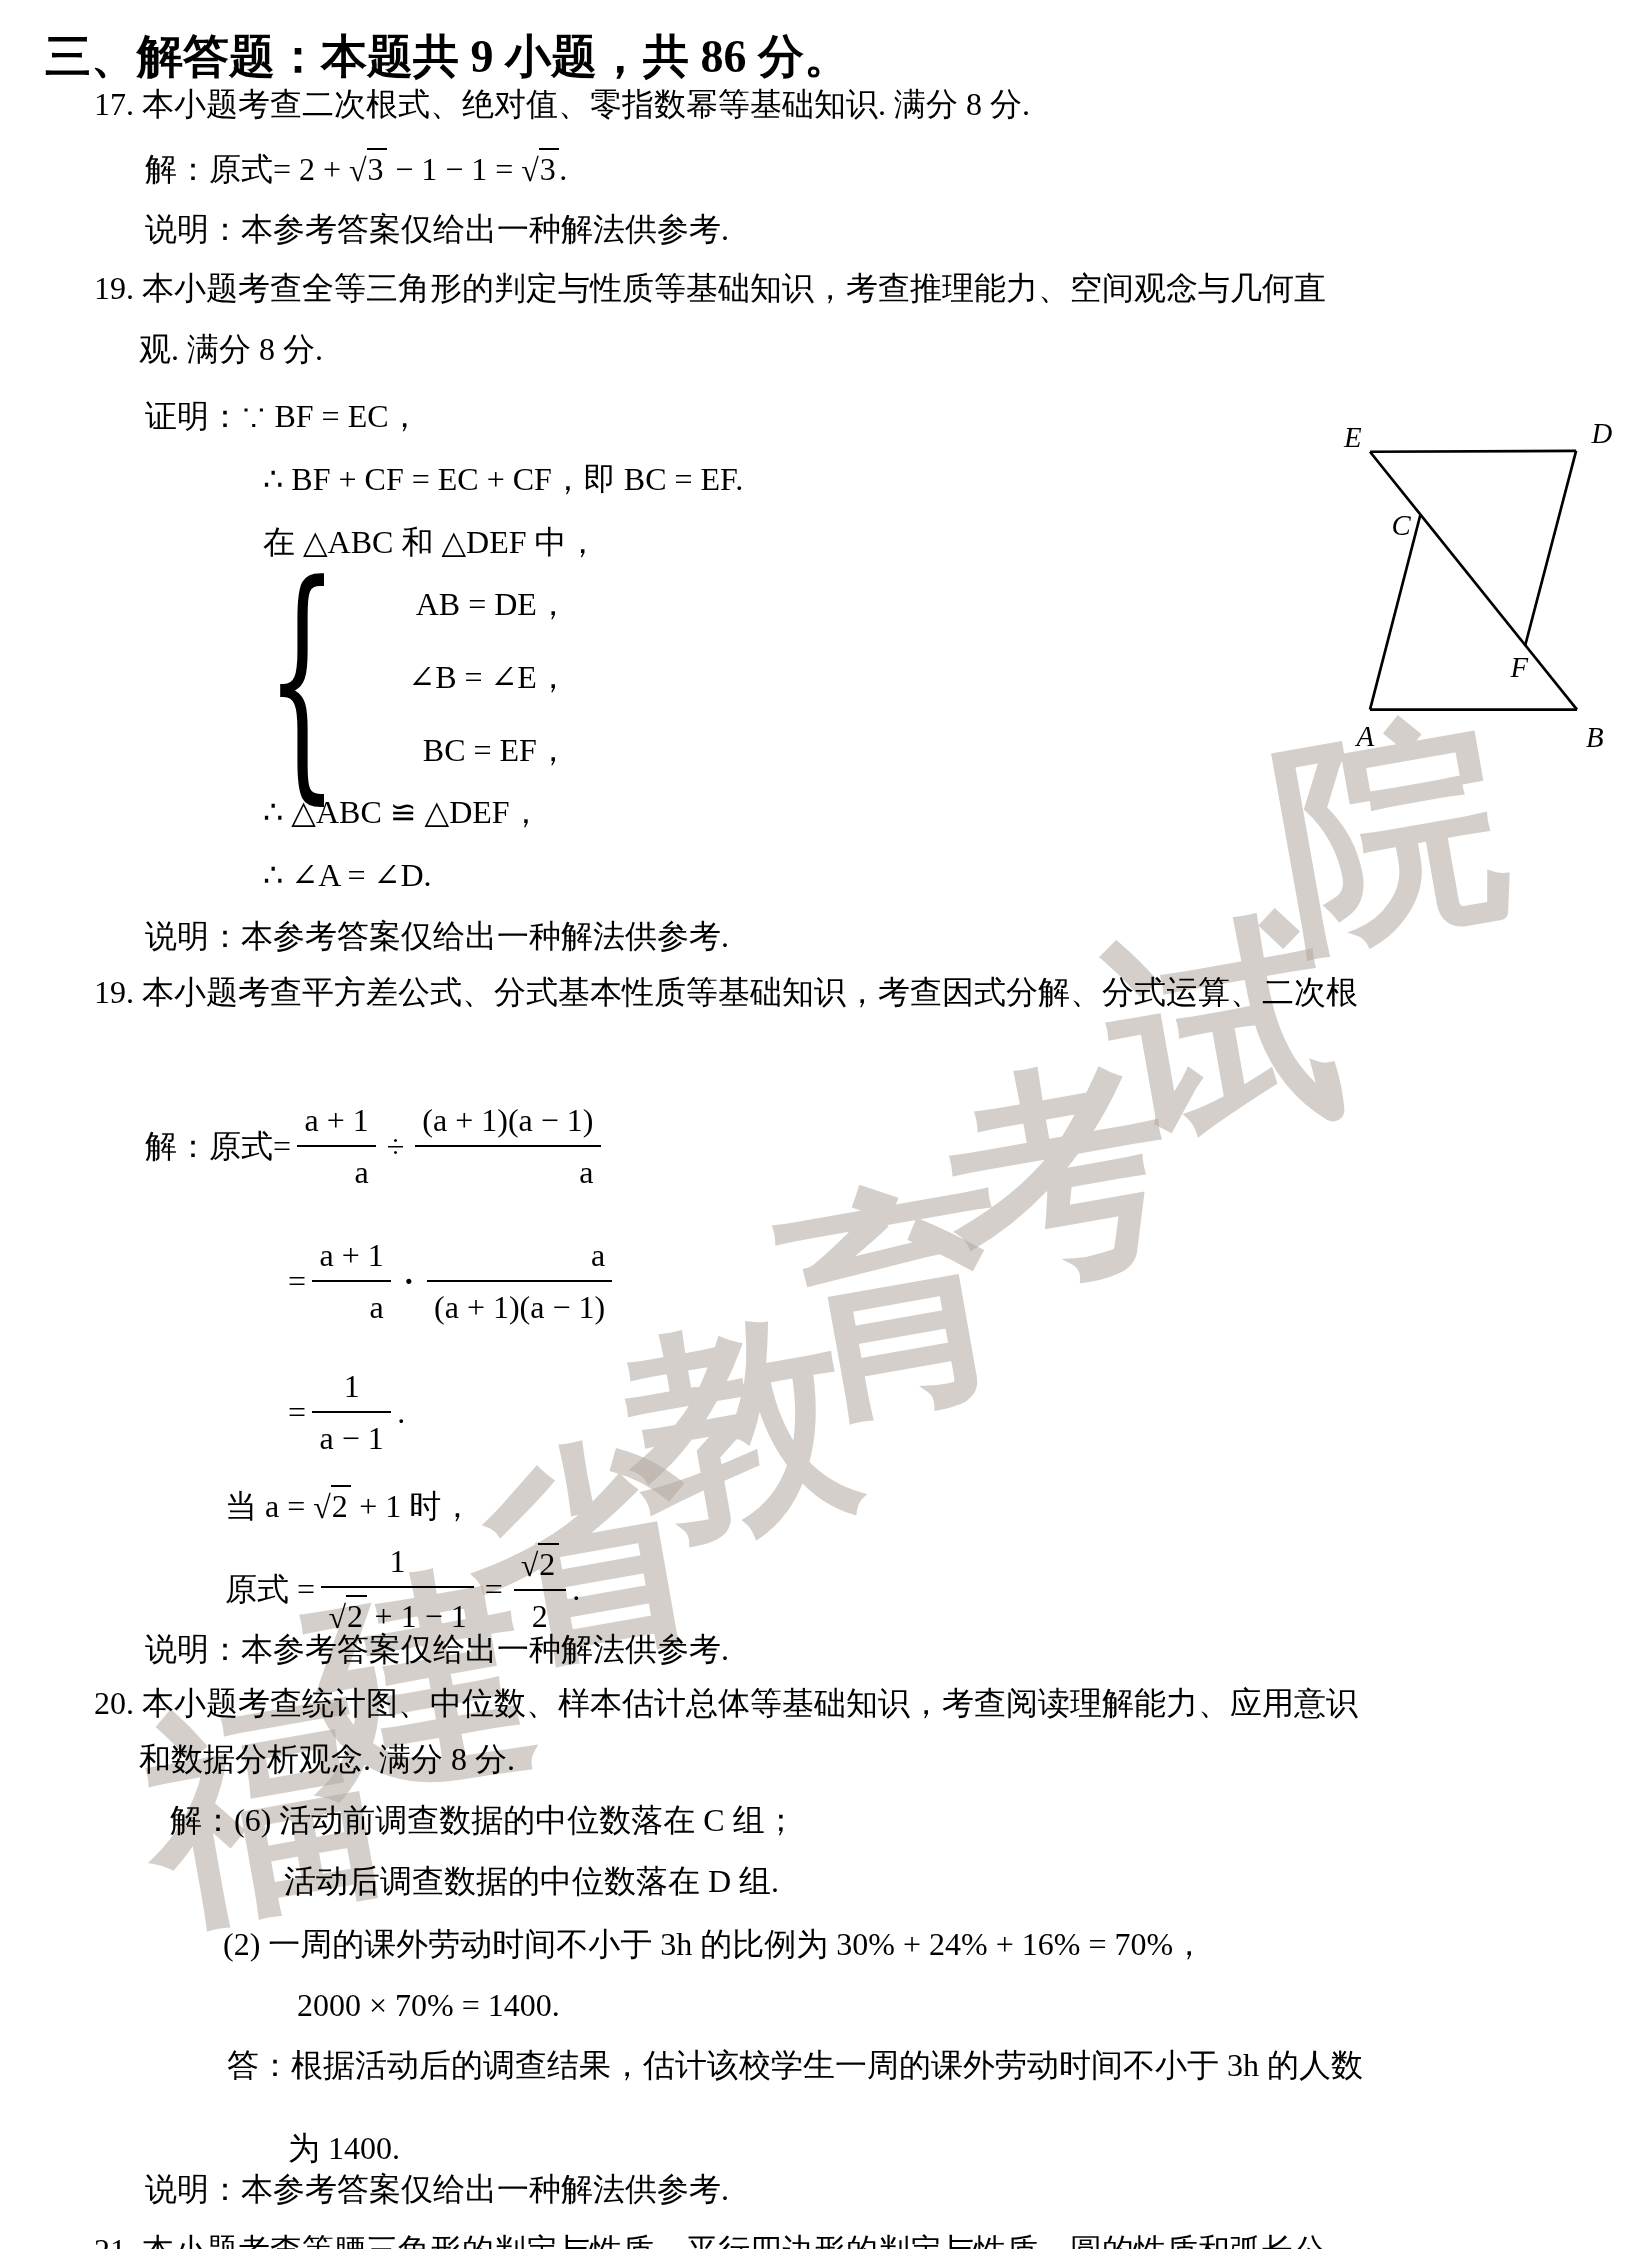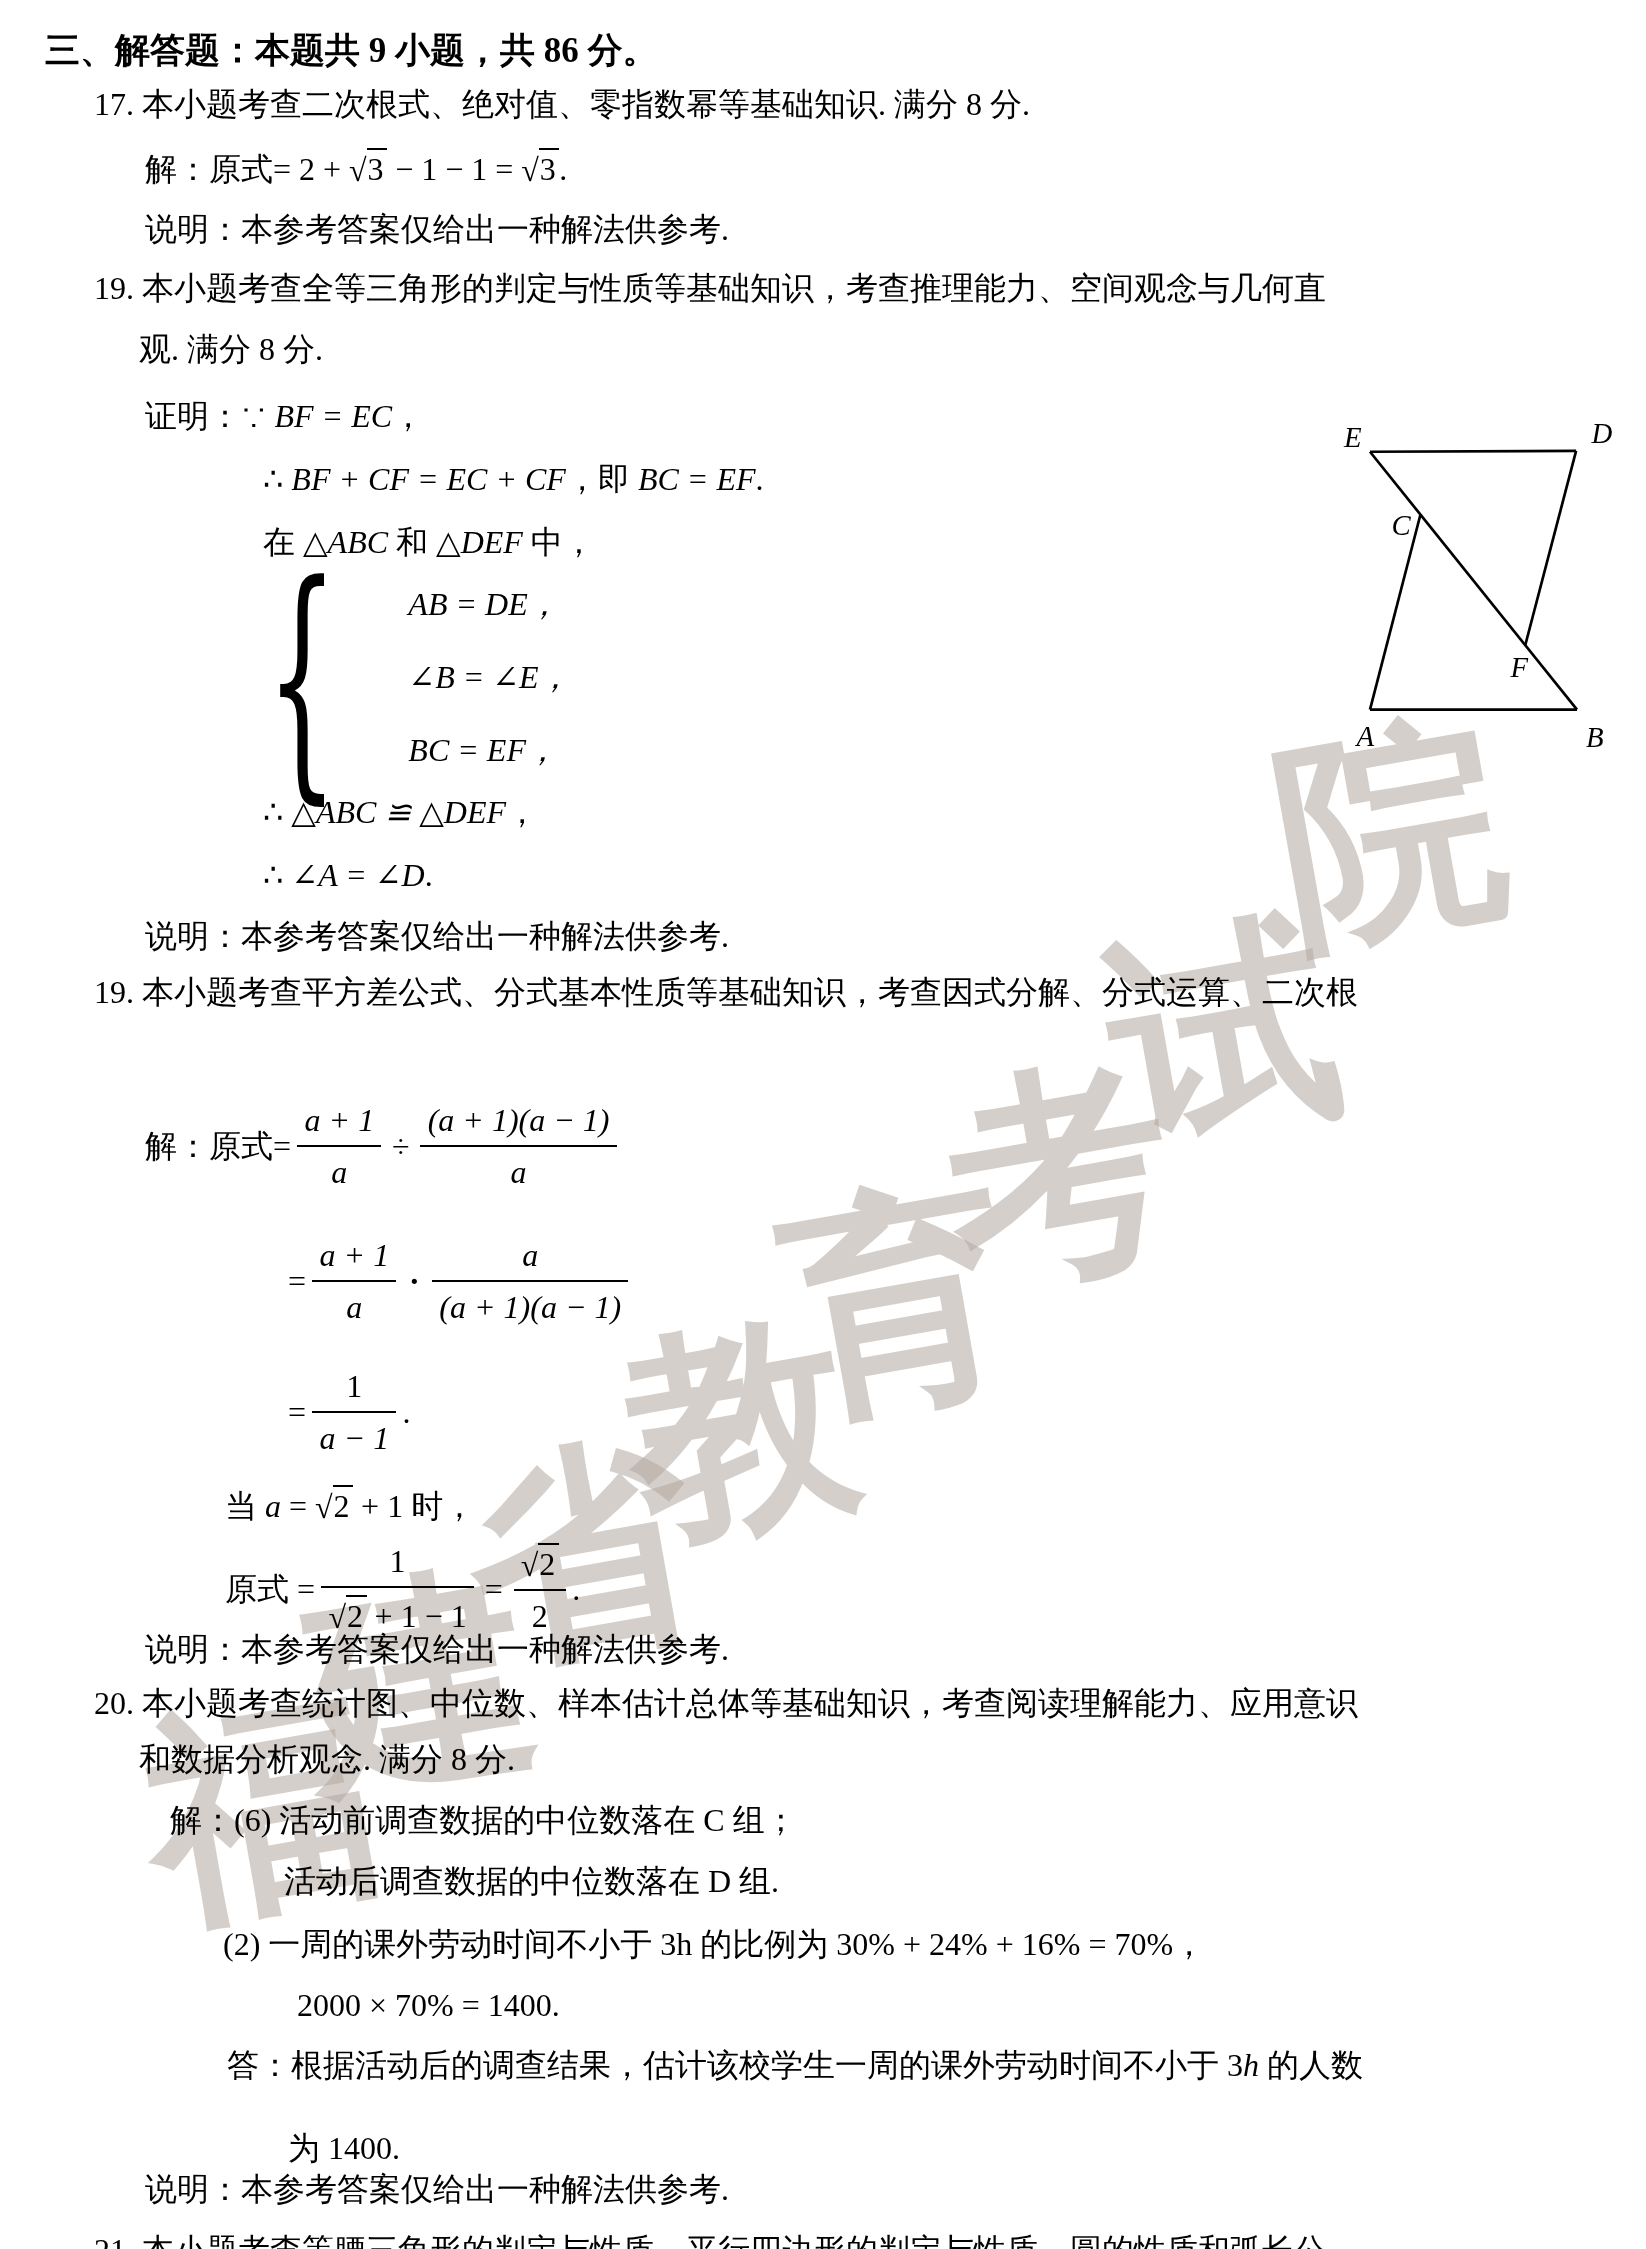--- a/index.html
+++ b/index.html
@@ -11,22 +11,22 @@
     color:#000;
     overflow:hidden;
   }
   .line{
     position:absolute;
     white-space:nowrap;
     font-size:32px;
     line-height:1.15;
     z-index:2;
   }
-  .bold{font-weight:900;font-size:35px;}
-  .math{font-style:italic;font-family:"Liberation Serif","DejaVu Serif",serif;}
+  .bold{font-weight:900;font-size:46px;}
+  .math{font-family:"Liberation Serif","DejaVu Serif",serif;text-align:right;}
   .up{font-style:normal;}
   
   .frac{display:inline-block;vertical-align:middle;text-align:center;margin:0 6.3px;}
   .frac .num{display:block;padding:0 7.2px 6.3px 7.2px;}
   .frac .den{display:block;border-top:2.7px solid #000;padding:7.2px 7.2px 0 7.2px;}
   
   .rad{white-space:nowrap;display:inline-block;}
   .rad .rs{font-style:normal;display:inline-block;transform:translateY(0.9px);}
   .rad .rb{display:inline-block;border-top:2.7px solid #000;padding:0.9px 3.6px 0 0.9px;font-style:italic;}
   .rad .rb.upright{font-style:normal;}

